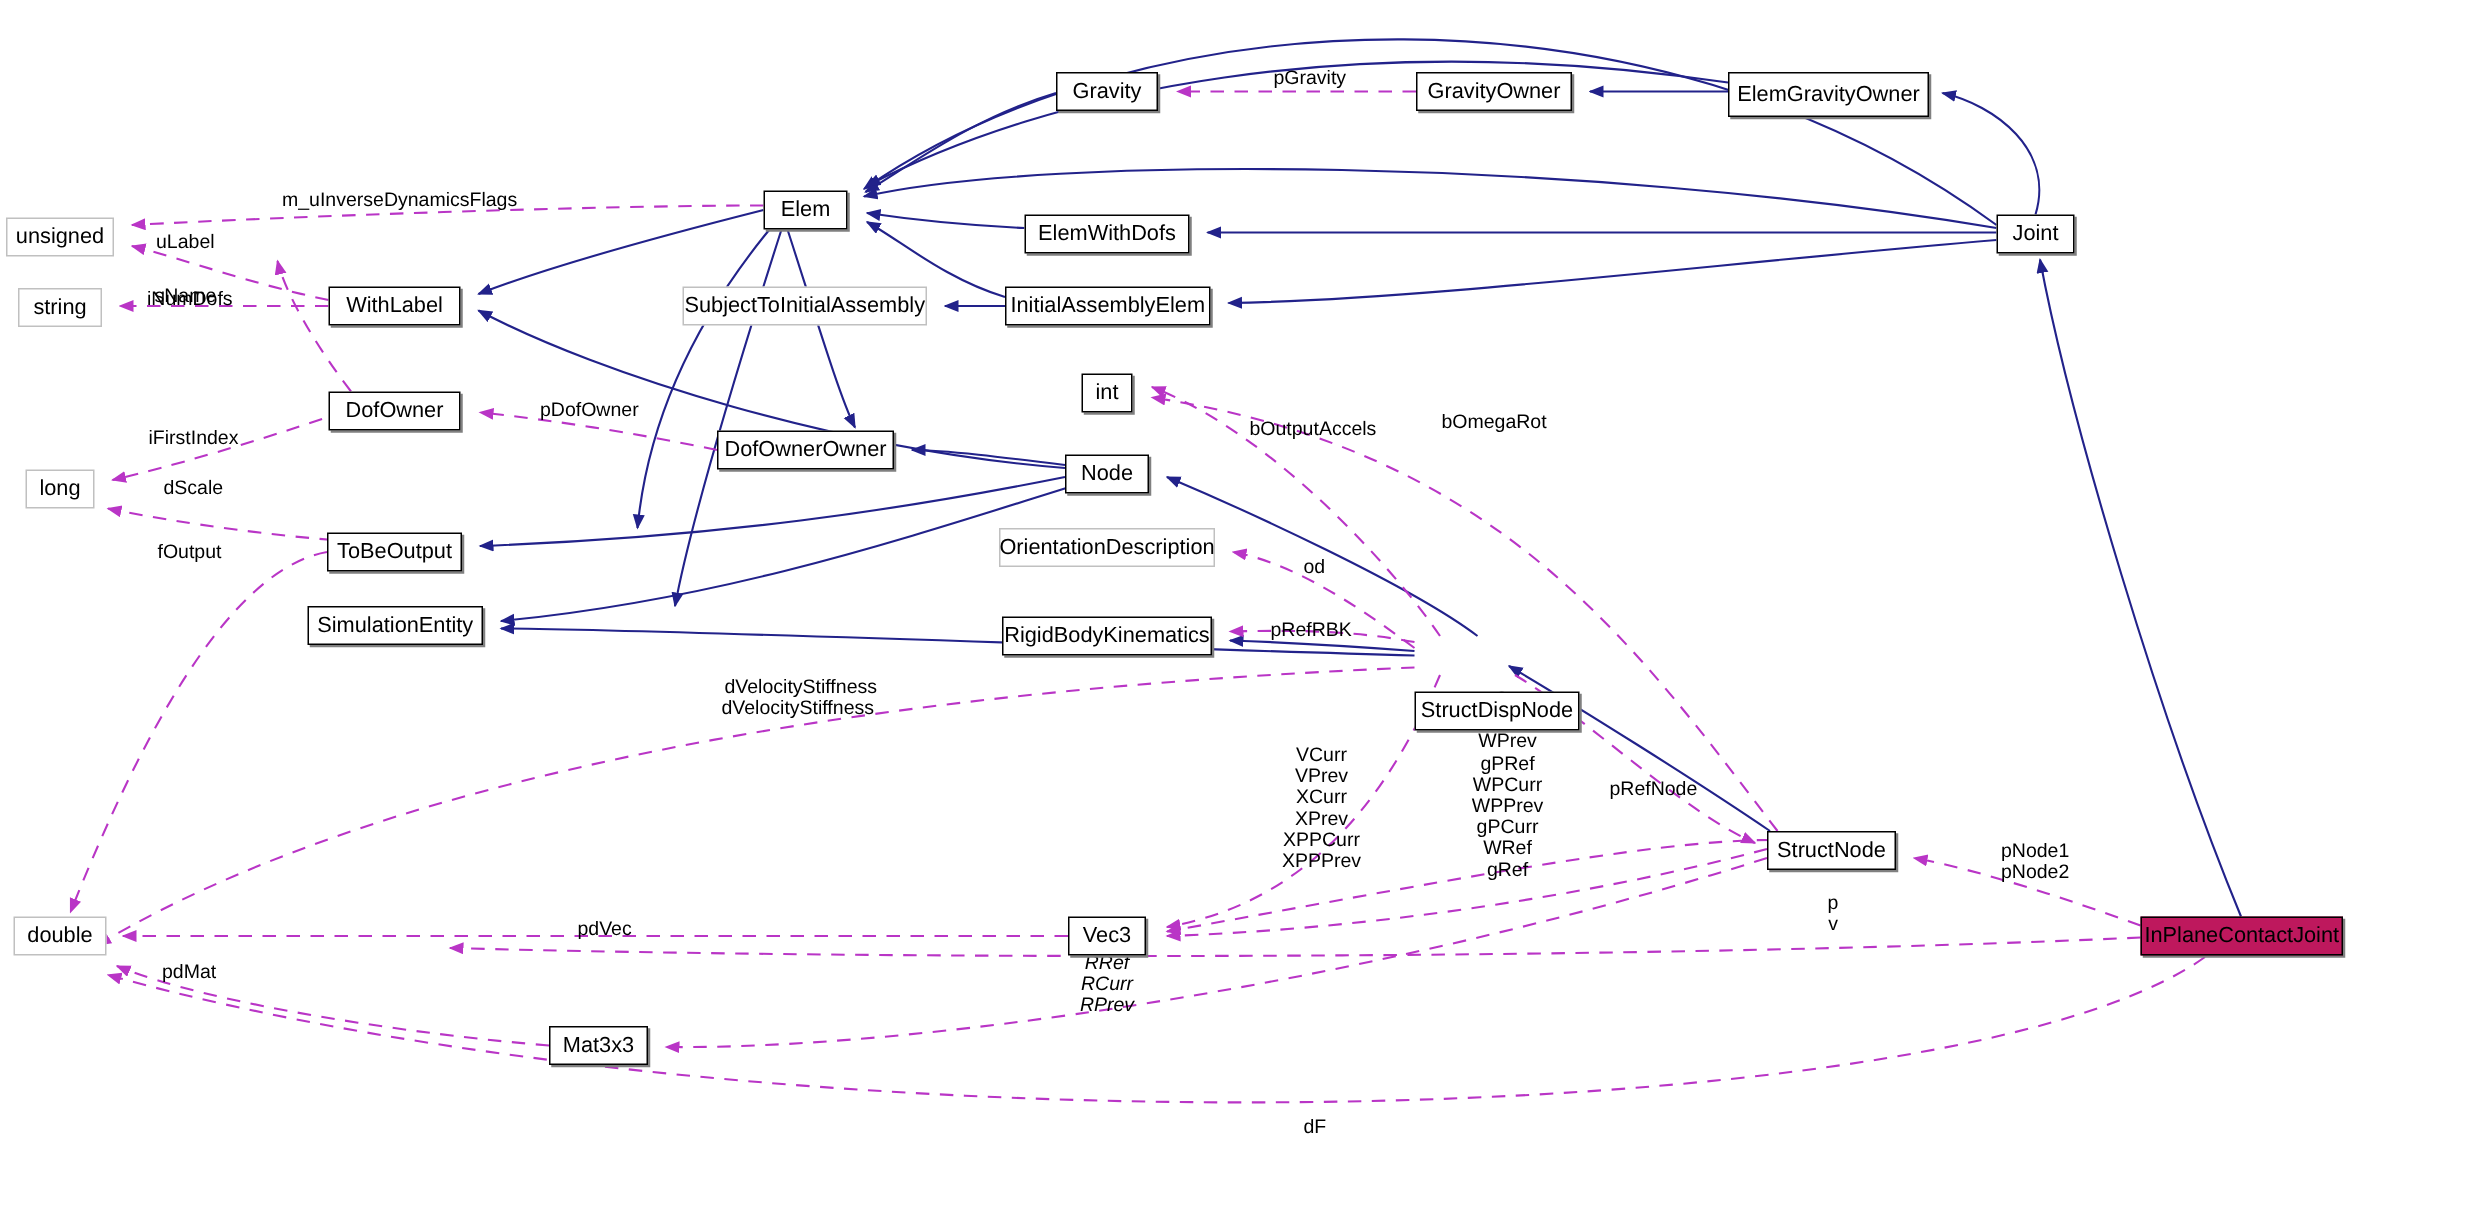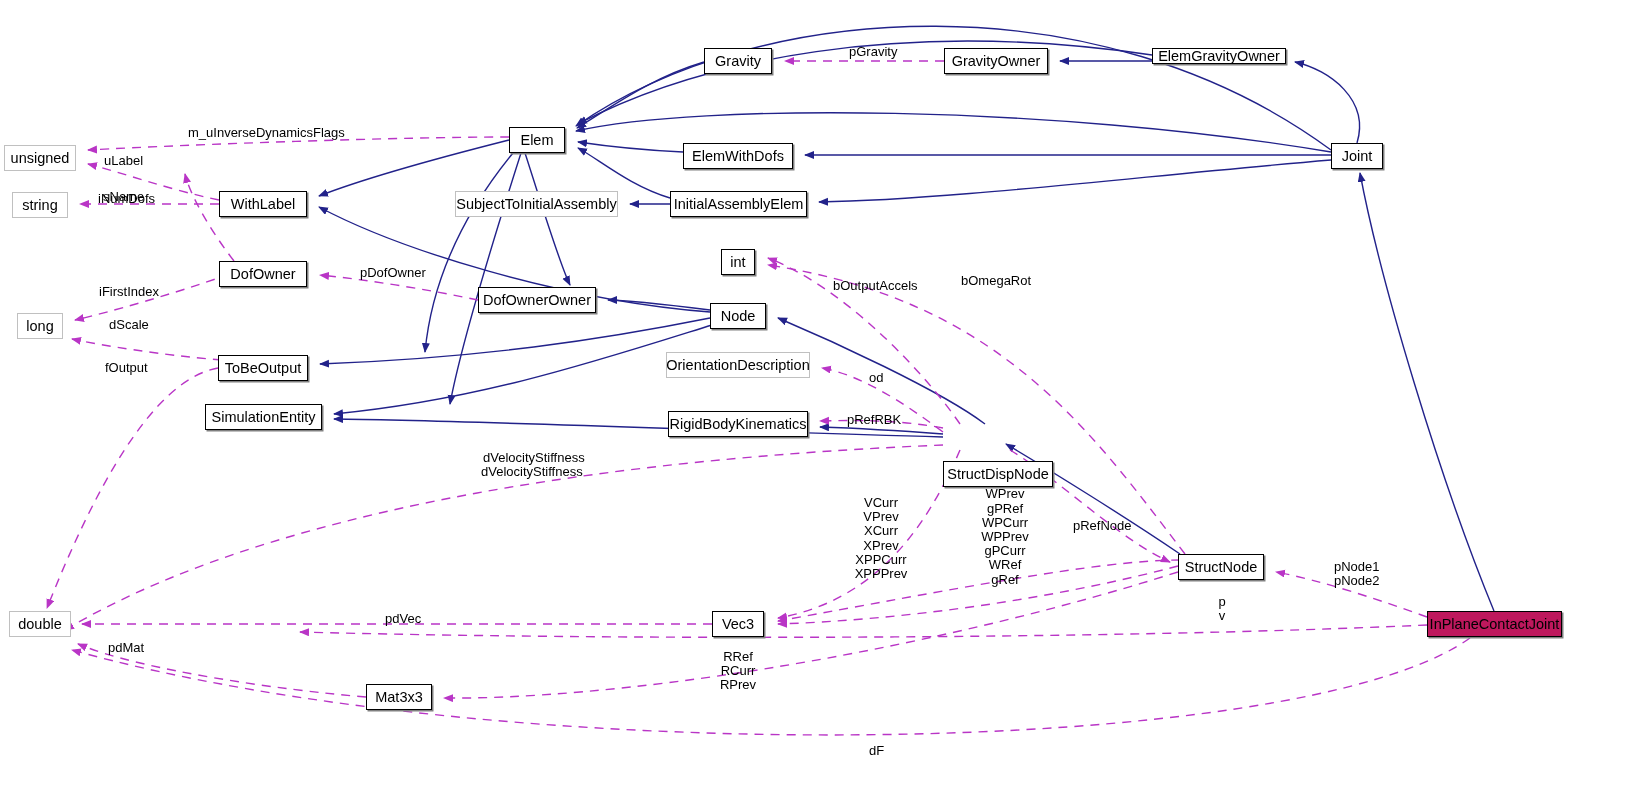--- a/index.html
+++ b/index.html
@@ -237,21 +237,21 @@
   </div>
   <div class="node solid" style="left:712px;top:611px;width:52px;height:26px;">
     <span>Vec3</span>
   </div>
   <div class="node solid" style="left:944px;top:48px;width:104px;height:26px;">
     <span>GravityOwner</span>
   </div>
   <div class="node solid" style="left:943px;top:424px;width:110px;height:26px;margin-top:37px;">
     <span>StructDispNode</span>
   </div>
-  <div class="node solid" style="left:1152px;top:48px;width:134px;height:16px;">
+  <div class="node solid" style="left:1152px;top:48px;width:134px;height:30px;">
     <span>ElemGravityOwner</span>
   </div>
   <div class="node solid" style="left:1178px;top:554px;width:86px;height:26px;">
     <span>StructNode</span>
   </div>
   <div class="node solid" style="left:1331px;top:143px;width:52px;height:26px;">
     <span>Joint</span>
   </div>
   <div class="node current" style="left:1427px;top:611px;width:135px;height:26px;">
     <span>InPlaneContactJoint</span>
@@ -287,18 +287,18 @@
 XPrev
 XPPCurr
 XPPPrev</div>
   <div class="edge-label left" style="left:1073px;top:519px;">pRefNode</div>
   <div class="edge-label left" style="left:1334px;top:560px;">pNode1</div>
   <div class="edge-label left" style="left:1334px;top:574px;">pNode2</div>
   <div class="edge-label" style="left:1214px;top:595px;width:16px;">p
 v</div>
   <div class="edge-label left" style="left:385px;top:612px;">pdVec</div>
   <div class="edge-label left" style="left:108px;top:641px;">pdMat</div>
-  <div class="edge-label" style="left:714px;top:650px;width:48px;">RRef
+  <div class="edge-label" style="left:714px;top:635px;width:48px;font-style:italic;">RRef
 RCurr
 RPrev</div>
   <div class="edge-label left" style="left:869px;top:744px;">dF</div>
 
 </div>
 
 </body></html>

